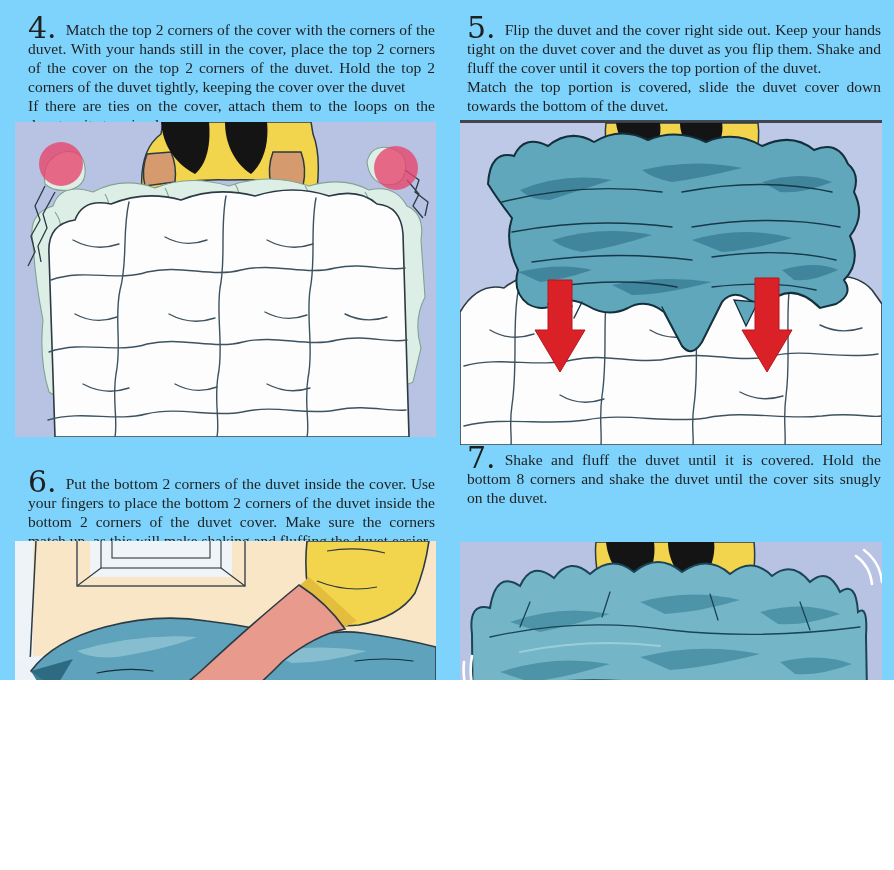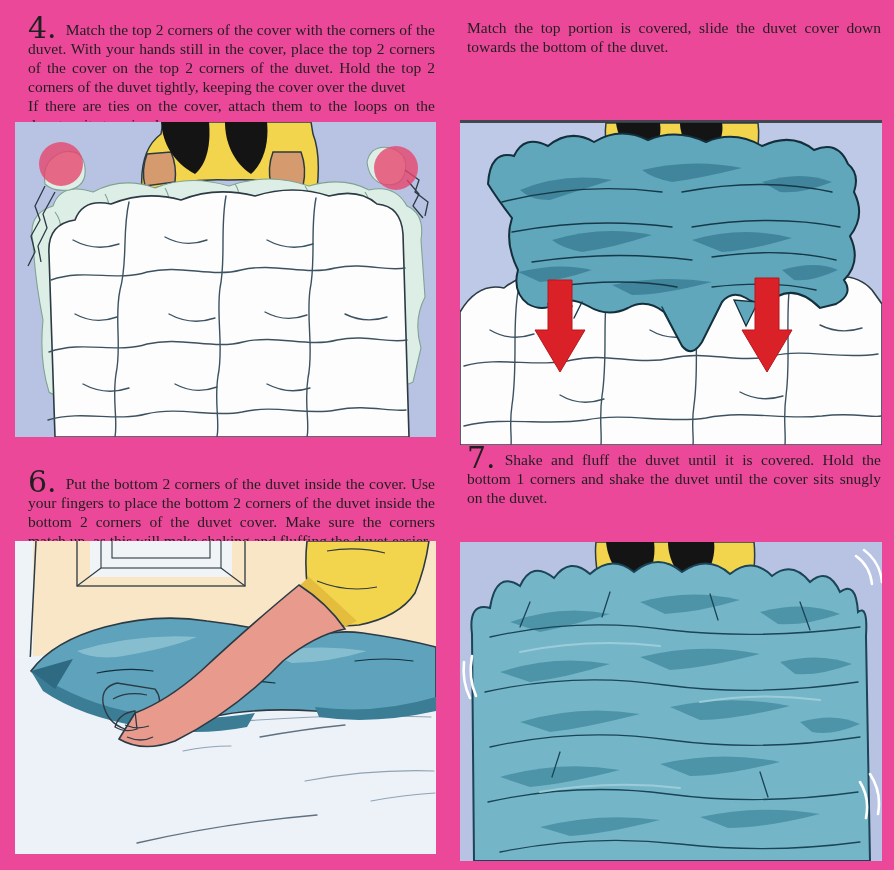--- a/index.html
+++ b/index.html
@@ -9,21 +9,21 @@
     --skin-tan:#d59a6e; --skin-pink:#e89a8d; --hair:#141414;
     --teal:#61a7bb; --teal-dark:#3d8298; --teal-ink:#132f3c; --wrinkle-ink:#16394a;
     --arrow-red:#da2128; --arrow-edge:#b5171c;
     --teal-light:#74b6c8; --teal-light-dark:#4b93a8; --teal-light-ink:#1b4456; --streak:#a6d2dc;
     --wall:#f9e6c7; --glass:#d6eaf4; --frame-white:#fbfbfb; --bed:#edf2f9;
     --sheet-line:#8fa3b3; --sheet-line-dark:#5f7180;
     --teal3:#5ea2bb; --teal3-dark:#3a7d95; --teal3-deep:#2e6a82; --teal3-light:#8ec3d2;
     --strip3:#eef3f8; --text:#1f1f1f; --page-border:#ececec;
   }
   html,body{margin:0;padding:0;background:#fff;}
-  .page{position:relative;width:894px;height:870px;background:#ec4899;overflow:hidden;
+  .page{position:relative;width:894px;height:680px;background:#7dd3fc;overflow:hidden;
         border-right:1px solid var(--page-border);
         font-family:"Liberation Serif","DejaVu Serif",serif;}
   .step-text{position:absolute;font-size:15.5px;line-height:19px;color:var(--text);
              text-align:justify;}
   .step-text p{margin:0;}
   .stepnum{font-size:30px;line-height:19px;vertical-align:-3px;margin-right:9px;
            font-family:"DejaVu Serif","Liberation Serif",serif;}
   .panel{position:absolute;display:block;}
   
   .f-bg{fill:var(--panel-bg,#b8c3e3)} .f-bg2{fill:var(--panel-bg2,#bdc9e7)}
@@ -63,30 +63,31 @@
 <body>
 
 <div class="page">
 
   <div class="step-text" style="left:28px;top:18px;width:407px">
     <p><span class="stepnum">4.</span><span>Match the top 2 corners of the cover with the corners of the duvet. With your hands still in the cover, place the top 2 corners of the cover on the top 2 corners of the duvet. Hold the top 2 corners of the duvet tightly, keeping the cover over the duvet</span></p>
     <p>If there are ties on the cover, attach them to the loops on the duvet so it stays in place.</p>
   </div>
 
   <div class="step-text" style="left:467px;top:18px;width:414px">
+    <p><span class="stepnum">5.</span><span>Flip the duvet and the cover right side out. Keep your hands tight on the duvet cover and the duvet as you flip them. Shake and fluff the cover until it covers the top portion of the duvet.</span></p>
     <p>Match the top portion is covered, slide the duvet cover down towards the bottom of the duvet.</p>
   </div>
 
   <div class="step-text" style="left:28px;top:472px;width:407px">
     <p><span class="stepnum">6.</span><span>Put the bottom 2 corners of the duvet inside the cover. Use your fingers to place the bottom 2 corners of the duvet inside the bottom 2 corners of the duvet cover. Make sure the corners match up, as this will make shaking and fluffing the duvet easier.</span></p>
     <p></p>
   </div>
 
   <div class="step-text" style="left:467px;top:448px;width:414px">
-    <p><span class="stepnum">7.</span><span>Shake and fluff the duvet until it is covered. Hold the bottom 1 corners and shake the duvet until the cover sits snugly on the duvet.</span></p>
+    <p><span class="stepnum">7.</span><span>Shake and fluff the duvet until it is covered. Hold the bottom 8 corners and shake the duvet until the cover sits snugly on the duvet.</span></p>
   </div>
 
   <svg class="panel" style="left:15px;top:122px" width="421" height="315" viewBox="0 0 421 315">
     <rect class="f-bg" x="0" y="0" width="421" height="315"></rect>
     <g>
       <path class="f-yellow s-ink15" d="M127,70 Q124,28 146,12 L148,0 L296,0 L298,12 Q306,32 302,68 Q258,56 214,58 Q168,56 127,70 Z"></path>
       <path class="f-skin s-ink15" d="M132,32 Q126,48 130,64 L160,60 Q162,44 156,30 Z"></path>
       <path class="f-skin s-ink15" d="M258,30 Q252,46 256,62 L288,64 Q292,46 286,30 Z"></path>
       <path class="f-hair" d="M146,0 C148,22 158,40 180,52 C192,42 196,22 194,0 Z"></path>
       <path class="f-hair" d="M210,0 C210,20 218,40 236,52 C250,40 254,18 252,0 Z"></path>

